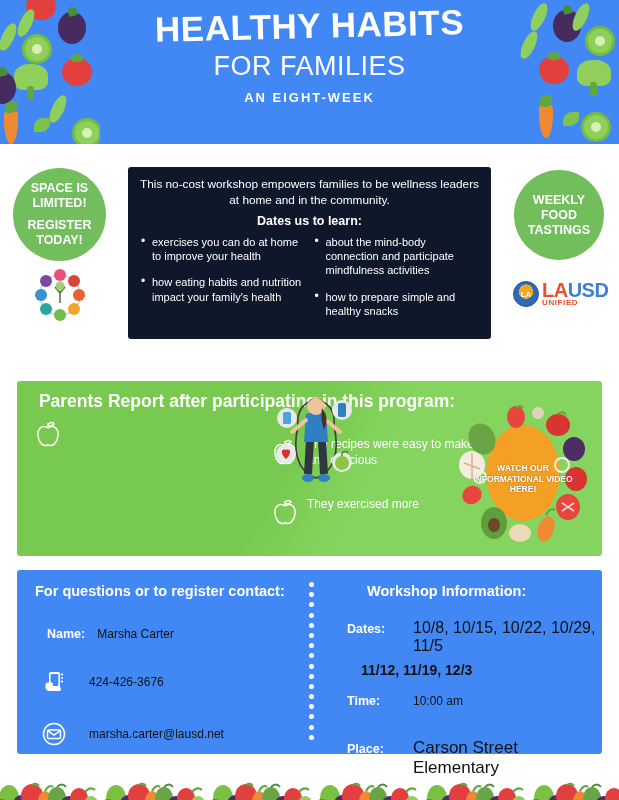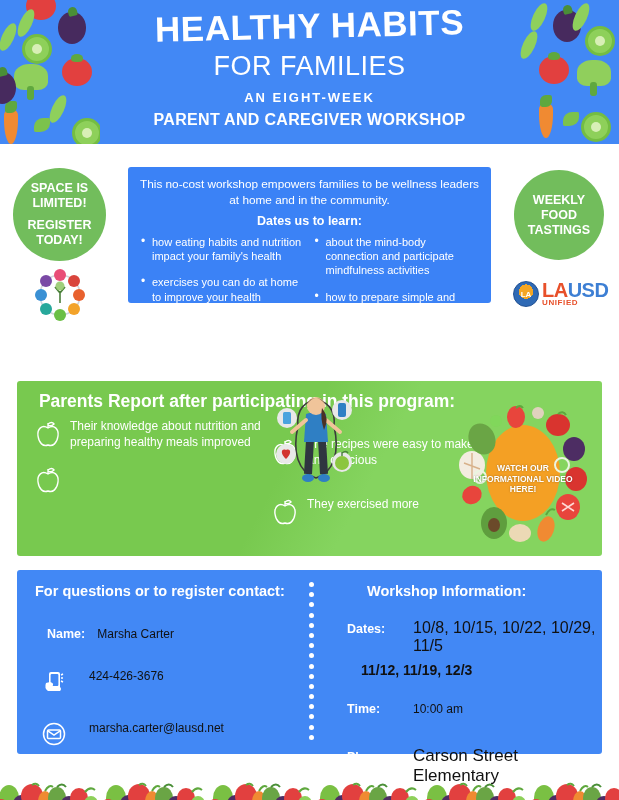--- a/index.html
+++ b/index.html
@@ -56,22 +56,22 @@
       margin-top:7px; line-height:1.05; }
   .title3 { color:#fff; font-weight:800; font-size:13px; letter-spacing:2.0px;
       margin-top:10px; }
   .title4 { color:#fff; font-weight:900; font-size:16px; letter-spacing:0.3px;
       margin-top:6px; }
 
   
   .mid { position:absolute; left:0; top:144px; width:619px; height:232px; background:#fff; }
 
   .green-box {
-    position:absolute; left:128px; top:23px; width:363px; height:136px;
-    background:#3b82f6; border-radius:3px;
+    position:absolute; left:128px; top:23px; width:363px; height:172px;
+    background:#0f172a; border-radius:3px;
     padding:10px 12px 8px 12px;
   }
   .gb-intro { color:#fff; font-size:11.8px; line-height:1.35; text-align:center;
       font-weight:400; }
   .gb-join { color:#fff; font-size:12.5px; font-weight:800; text-align:center;
       margin-top:5px; }
   .gb-cols { display:flex; margin-top:7px; }
   .gb-col { width:50%; }
   .gb-col.left { padding-right:4px; }
   .gb-col.right { padding-left:4px; }
@@ -124,39 +124,39 @@
   
   .contact {
     position:absolute; left:17px; top:570px; width:585px; height:184px;
     background:#4288f5; border-radius:3px;
   }
   .contact-left { position:absolute; left:0; top:0; width:296px; height:184px;
       padding:13px 0 0 18px; }
   .contact-right { position:absolute; left:300px; top:0; width:285px; height:184px;
       padding:13px 0 4px 30px; }
   .ct-head { color:#fff; font-weight:900; font-size:14.5px; }
-  .ct-row { display:flex; align-items:flex-start; }
+  .ct-row { display:flex; align-items:center; }
   .ct-name-row { margin-top:28px; padding-left:12px; }
   .ct-label { color:#fff; font-weight:900; font-size:12.5px; }
   .ct-val { color:#111; font-size:12px; margin-left:12px; }
   .ct-phone-row { margin-top:28px; padding-left:6px; }
   .ct-mail-row { margin-top:26px; padding-left:6px; }
   .ci { width:26px; height:26px; flex:none; }
 
   .dots { position:absolute; left:292px; top:12px; width:8px; height:162px; }
   .dot { width:5px; height:5px; border-radius:50%; background:#fff; margin-bottom:5.2px; }
 
   .wi-head { color:#fff; font-weight:900; font-size:14.5px; margin-left:20px; }
   .wi-row { display:flex; align-items:baseline; }
   .wi-dates { margin-top:20px; }
   .wi-label { color:#fff; font-weight:900; font-size:12.5px; width:56px; flex:none; }
   .wi-val { color:#111; font-size:16px; margin-left:10px; }
   .wi-dates2 { color:#111; font-size:14px; font-weight:800; margin-top:7px;
       margin-left:14px; }
-  .wi-time { margin-top:24px; }
+  .wi-time { margin-top:16px; }
   .wi-time .wi-val { font-size:12px; }
   .wi-place { margin-top:30px; }
   .wi-place .wi-val { font-size:17px; }
 
   
   .footer-veg { position:absolute; left:0; top:762px; width:619px; height:38px;
       overflow:hidden; }
   .veg-cluster { position:absolute; bottom:-10px; width:110px; height:46px; }
 </style>
 </head>
@@ -191,21 +191,20 @@
       <div class="veg v-carrot" style="left:20px; top:104px;"></div>
       <div class="veg v-leaf" style="left:44px; top:112px;"></div>
       <div class="veg v-cuke" style="left:62px; top:112px;"></div>
       <div class="veg v-pea" style="left:4px; top:30px;"></div>
     </div>
 
     <div class="header-text">
       <div class="title1">HEALTHY HABITS</div>
       <div class="title2">FOR FAMILIES</div>
       <div class="title3">AN EIGHT-WEEK</div>
-      <div class="title4">PARENT AND CAREGIVER WORKSHOP</div>
     </div>
   </div>
 
   <div class="mid">
 
     <div class="badge badge-left">
       <div>
         <div>SPACE IS</div>
         <div>LIMITED!</div>
         <div style="height:7px"></div>
@@ -228,22 +227,22 @@
         <path d="M29 34 L29 22 M29 24 L24 18 M29 24 L34 18" stroke="#4a7f3a" stroke-width="1.6" fill="none"></path>
         <circle cx="29" cy="17" r="4.5" fill="#8fc765" opacity="0.85"></circle>
       </svg>
     </div>
 
     <div class="green-box">
       <div class="gb-intro">This no-cost workshop empowers families to be wellness leaders at home and in the community.</div>
       <div class="gb-join">Dates us to  learn:</div>
       <div class="gb-cols">
         <div class="gb-col left">
+          <div class="gb-li"> exercises you can do at home to improve your health</div>
           <div class="gb-li">how eating habits and nutrition impact your family's health</div>
-          <div class="gb-li"> exercises you can do at home to improve your health</div>
         </div>
         <div class="gb-col right">
           <div class="gb-li">about the mind-body connection and participate mindfulness activities</div>
           <div class="gb-li">how to prepare simple and healthy snacks</div>
         </div>
       </div>
     </div>
 
     <div class="center-illus">
       <svg viewBox="0 0 88 118" width="88" height="118">
@@ -289,29 +288,20 @@
         <div class="lausd-sub">UNIFIED</div>
       </div>
     </div>
   </div>
 
   <div class="report">
     <div class="report-title">Parents Report after participating in this program:</div>
 
     <div class="report-cols">
       <div class="rc-left-col">
-        <div class="r-item">
-          <span class="apple-ico">
-            <svg viewBox="0 0 26 29" width="26" height="29">
-              <path d="M13 8 C7 4 2 9 3 16 C4 23 8 27 13 25 C18 27 22 23 23 16 C24 9 19 4 13 8 Z" fill="none" stroke="#ffffff" stroke-width="1.4"></path>
-              <path d="M13 8 L13 3 M13 4 Q17 1 19 4 Q16 7 13 5" fill="none" stroke="#ffffff" stroke-width="1.4"></path>
-            </svg>
-          </span>
-          <span class="r-text">Their knowledge about nutrition and preparing healthy meals improved</span>
-        </div>
         <div class="r-item">
           <span class="apple-ico">
             <svg viewBox="0 0 26 29" width="26" height="29">
               <path d="M13 8 C7 4 2 9 3 16 C4 23 8 27 13 25 C18 27 22 23 23 16 C24 9 19 4 13 8 Z" fill="none" stroke="#ffffff" stroke-width="1.4"></path>
               <path d="M13 8 L13 3 M13 4 Q17 1 19 4 Q16 7 13 5" fill="none" stroke="#ffffff" stroke-width="1.4"></path>
             </svg>
           </span>
         </div>
       </div>
 

